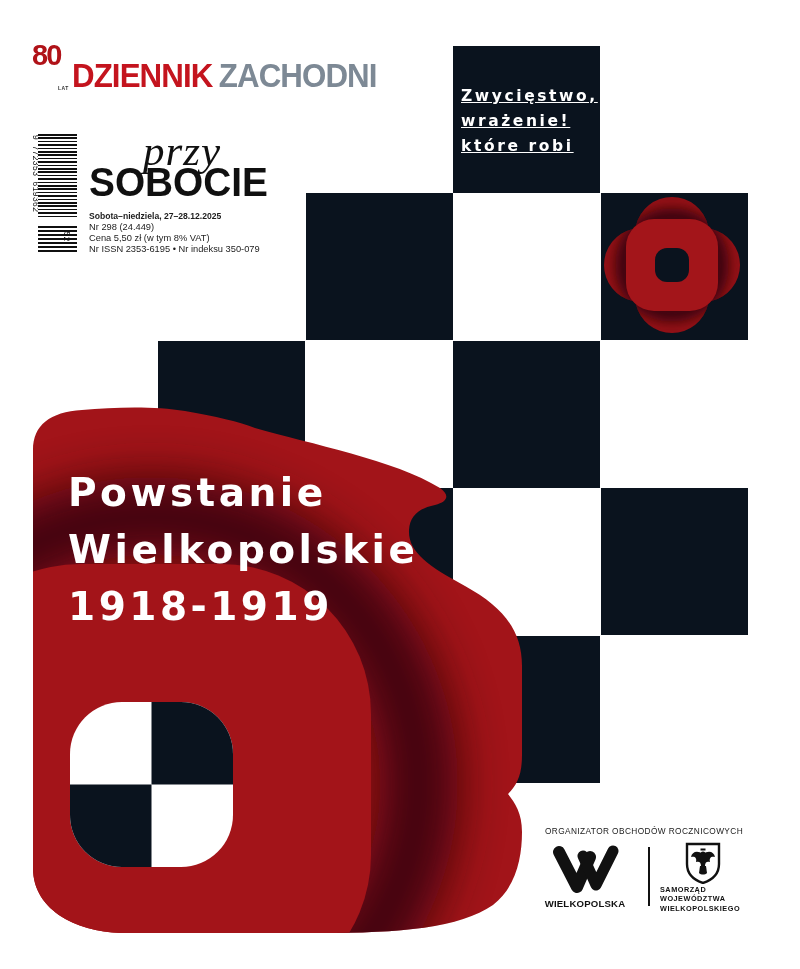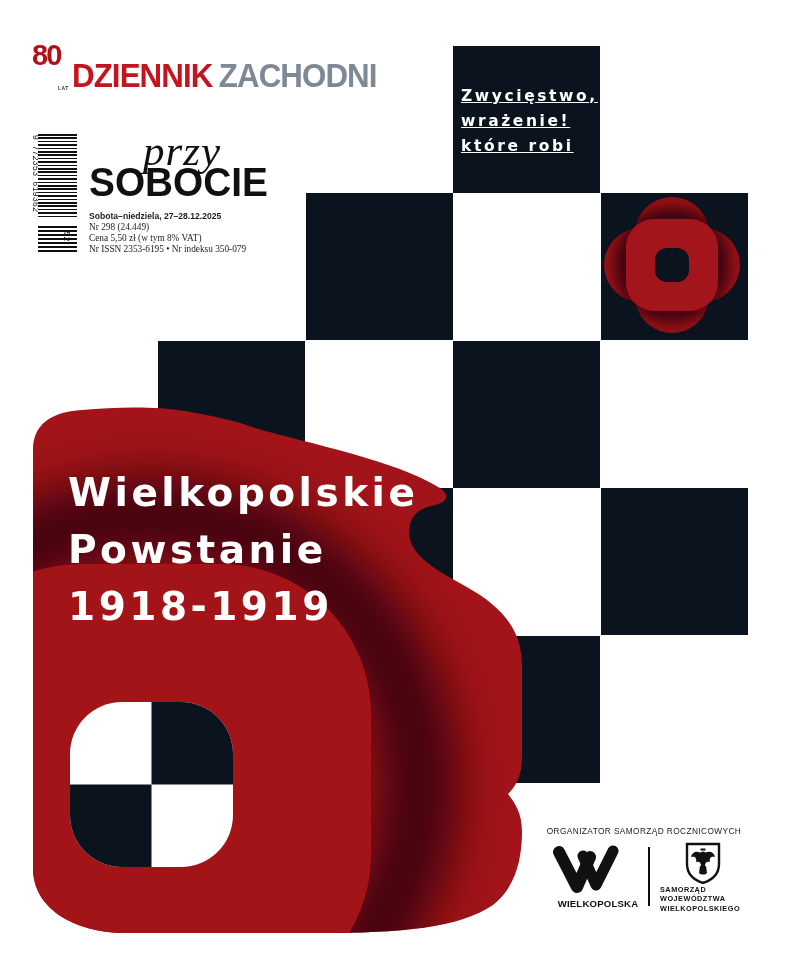--- a/index.html
+++ b/index.html
@@ -29,21 +29,21 @@
   .przy{
     position:absolute;left:96px;top:126px;font-family:"Liberation Serif",serif;
     font-style:italic;font-size:43px;color:#101010;letter-spacing:1px;margin-left:47px;
   }
   .sobocie{
     position:absolute;left:89px;top:160px;font-weight:bold;font-size:40px;
     color:#101010;letter-spacing:0;transform:scaleX(.97);transform-origin:left top;
   }
   .pubinfo{position:absolute;left:89px;top:211px;color:#1c1c1c;}
   .pubinfo .b{font-weight:bold;font-size:8.6px;font-family:Liberation Sans, sans-serif;line-height:11px;}
-  .pubinfo .s{font-size:9.3px;font-family:Liberation Serif, serif;line-height:10.8px;}
+  .pubinfo .s{font-size:9.3px;font-family:Liberation Sans, sans-serif;line-height:10.8px;}
   
   .barcode{position:absolute;left:28px;top:128px;width:52px;height:132px;}
   .bc-bars{
     position:absolute;left:10px;top:6px;width:39px;height:83px;
     background:repeating-linear-gradient(180deg,#101010 0px,#101010 1.6px,#ffffff 1.6px,#ffffff 3.4px);
   }
   .bc-addon{
     position:absolute;left:10px;top:98px;width:39px;height:26px;
     background:repeating-linear-gradient(180deg,#101010 0px,#101010 1.7px,#ffffff 1.7px,#ffffff 4px);
   }
@@ -72,21 +72,21 @@
   .rosette-big{position:absolute;left:20px;top:400px;z-index:4;}
   .rosette-small{position:absolute;left:601px;top:193px;z-index:4;}
   
   .organizer{
     position:absolute;left:539px;top:826px;width:210px;text-align:center;
     font-size:8.3px;letter-spacing:.4px;color:#1a1a1a;z-index:7;
   }
   .wlogo{position:absolute;left:551px;top:845px;z-index:7;}
   .wlabel{
     position:absolute;left:539px;top:898px;width:92px;text-align:center;
-    font-weight:bold;font-size:9.6px;letter-spacing:.2px;color:#111;z-index:7;margin-left:13px;
+    font-weight:bold;font-size:9.6px;letter-spacing:.2px;color:#111;z-index:7;
   }
   .fdivider{position:absolute;left:648px;top:847px;width:2px;height:59px;background:#111;z-index:7;}
   .crest{position:absolute;left:683px;top:842px;z-index:7;}
   .samorzad{
     position:absolute;left:660px;top:885px;width:86px;text-align:left;
     font-weight:bold;font-size:7.3px;line-height:9.3px;letter-spacing:.5px;color:#111;z-index:7;
   }
 </style>
 </head>
 <body>
@@ -175,26 +175,26 @@
       <rect x="-90" y="164" width="441" height="441" rx="150" fill="#a31419"></rect>
       <g clip-path="url(#holeClip)">
         <rect x="50" y="302" width="163" height="165" fill="#ffffff"></rect>
         <rect x="131.5" y="302" width="81.5" height="82.5" fill="#0a131e"></rect>
         <rect x="50" y="384.5" width="81.5" height="82.5" fill="#0a131e"></rect>
       </g>
     </g>
   </svg>
 
   <div class="headline">
+    <div>Powstanie</div>
     <div>Wielkopolskie</div>
-    <div>Powstanie</div>
     <div>1918-1919</div>
   </div>
 
-  <div class="organizer">ORGANIZATOR SAMORZĄD ROCZNICOWYCH</div>
+  <div class="organizer">ORGANIZATOR OBCHODÓW ROCZNICOWYCH</div>
 
   <svg class="wlogo" width="70" height="50" viewBox="0 0 70 50">
     <path d="M8,7 L26,42 L39,12" fill="none" stroke="#111" stroke-width="12" stroke-linecap="round" stroke-linejoin="round"></path>
     <path d="M32,11 L45,40 L62,6" fill="none" stroke="#111" stroke-width="11" stroke-linecap="round" stroke-linejoin="round"></path>
   </svg>
   <div class="wlabel">WIELKOPOLSKA</div>
 
   <div class="fdivider"></div>
 
   <svg class="crest" width="40" height="42" viewBox="0 0 40 42">

